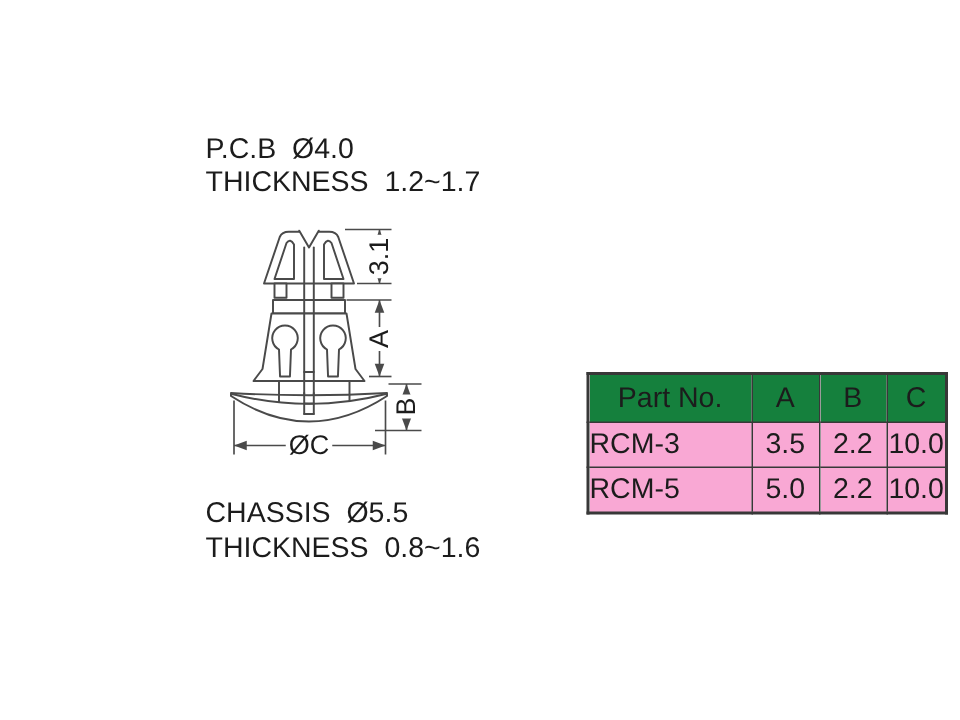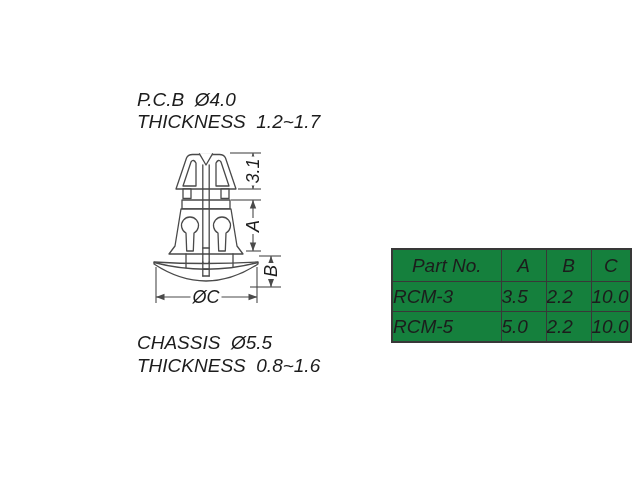--- a/index.html
+++ b/index.html
@@ -1,41 +1,41 @@
 <!DOCTYPE html>
 <html><head>
 <meta charset="utf-8">
 <style>
   html,body{margin:0;padding:0;background:#fff;}
   .canvas{
     position:relative;width:640px;height:480px;background:#ffffff;overflow:hidden;
-    font-family:"Liberation Sans", sans-serif;color:#1c1c1c;font-style:italic;
+    font-family:"Liberation Sans", sans-serif;color:#1c1c1c;
   }
   .canvas svg{position:absolute;left:0;top:0;}
   .note{
     position:absolute;font-size:19px;white-space:pre;color:#1c1c1c;
     font-family:"Liberation Sans", sans-serif;
   }
   .dim-label{
     position:absolute;font-size:18px;background:#ffffff;padding:0 2px;color:#1c1c1c;
     transform:translate(-50%,-50%);white-space:pre;
   }
   .dim-label.rot{transform:translate(-50%,-50%) rotate(-90deg);}
   table.spec{
     position:absolute;left:391px;top:248px;border-collapse:collapse;
     border:2px solid #383838;table-layout:fixed;
   }
   table.spec th,table.spec td{
     border:1.5px solid #383838;font-size:19px;font-weight:normal;
     padding:0;overflow:hidden;
   }
   table.spec th{background:#15803d;height:31px;text-align:center;}
-  table.spec td{height:29px;background:#15803d;margin-top:48px;}
+  table.spec td{height:29px;background:#f9a8d4;margin-top:48px;}
   td.part{text-align:left;padding-left:13px;}
-  td.num{text-align:left;}
+  td.num{text-align:center;}
 </style>
 </head>
 <body>
 
 <div class="canvas">
 
   <svg width="640" height="480" viewBox="0 0 640 480">
 
     <g stroke="#4a4a4a" stroke-width="1.3" fill="none" stroke-linejoin="round" stroke-linecap="round">
 

